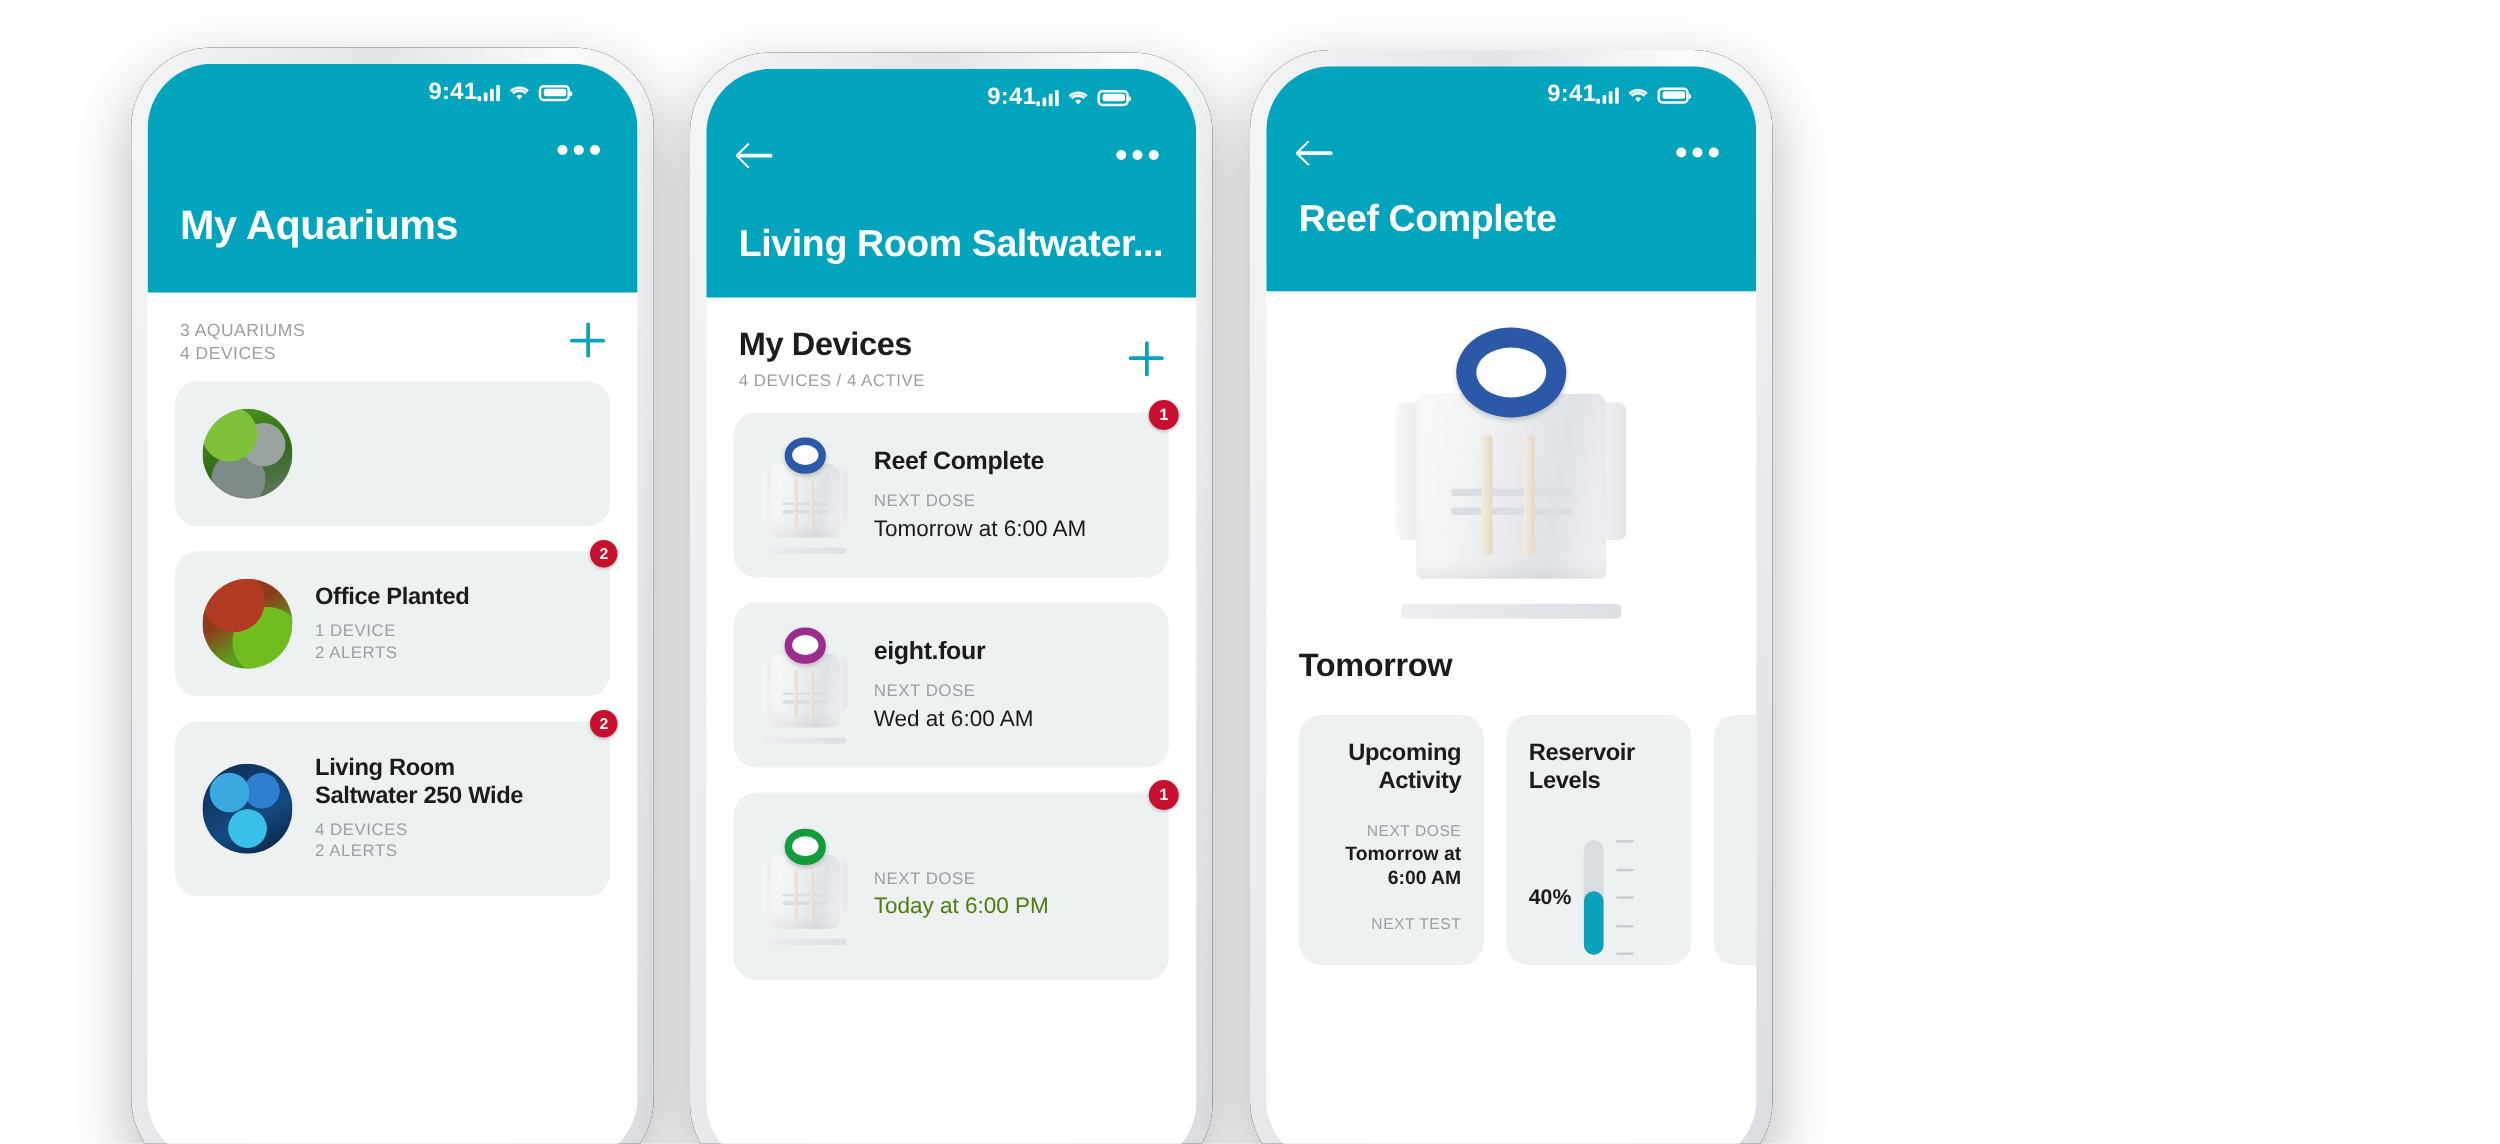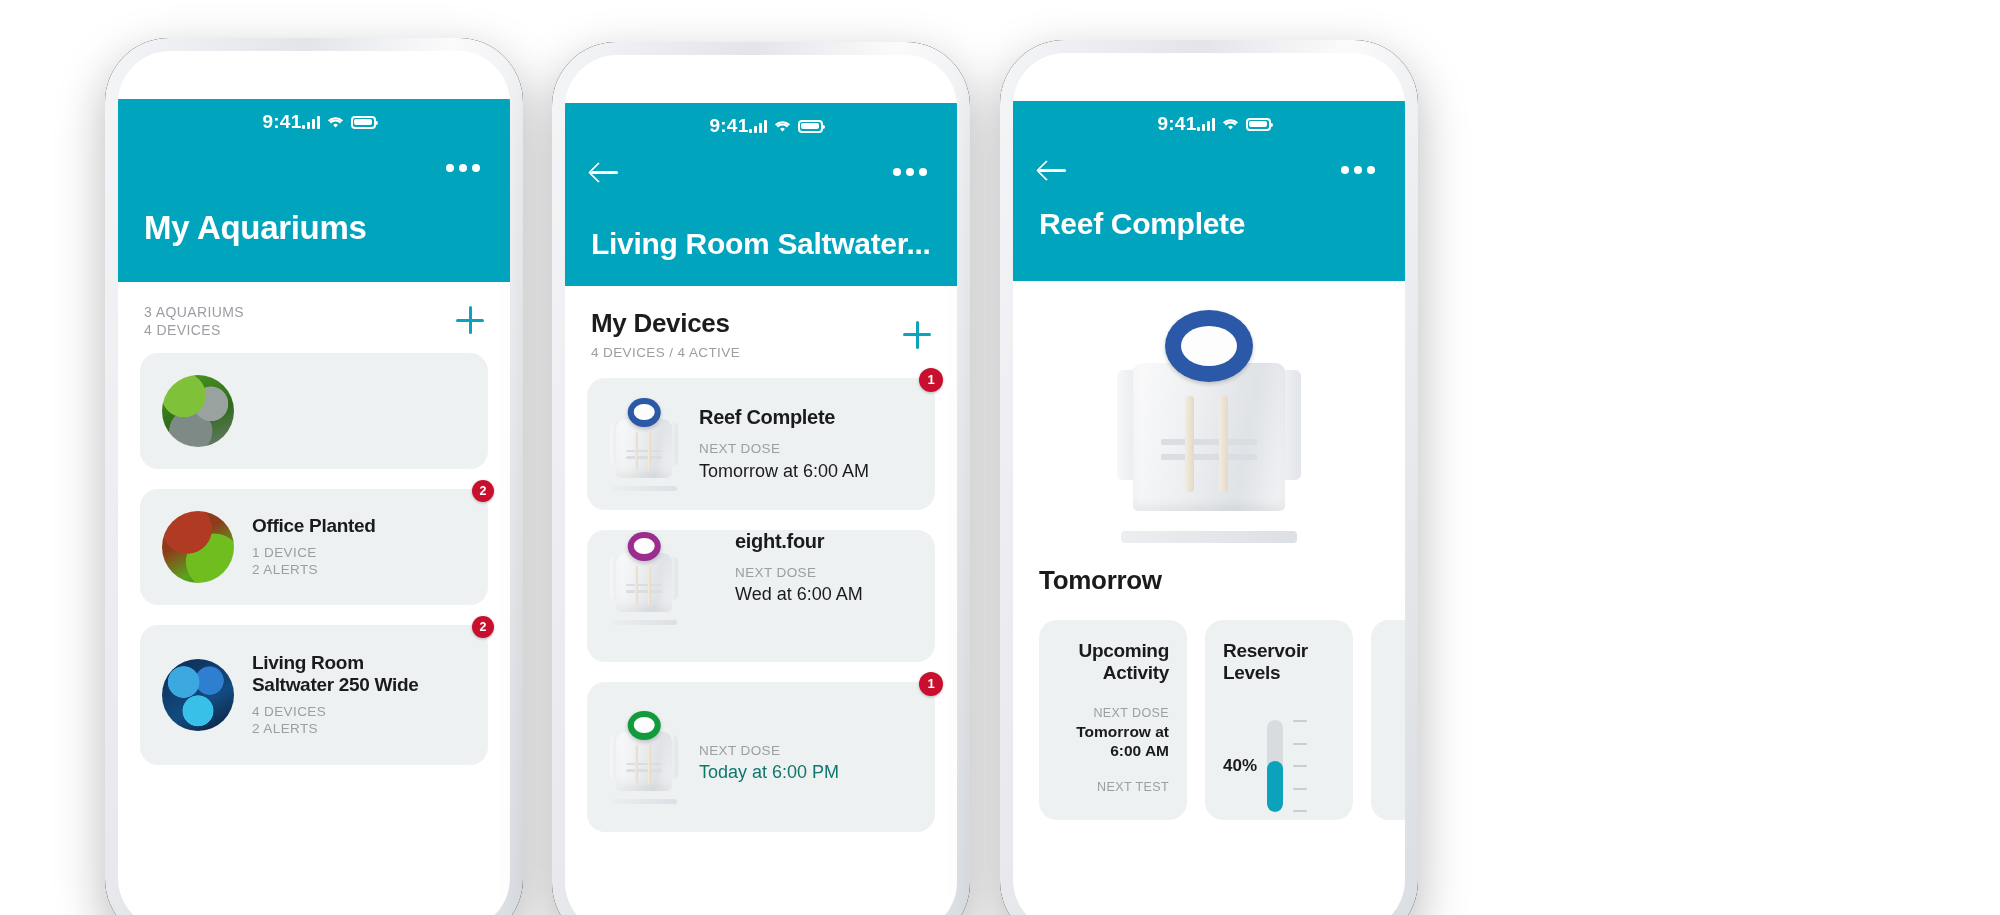--- a/index.html
+++ b/index.html
@@ -5,21 +5,21 @@
   html,body{margin:0;padding:0;background:#ffffff;}
   body{width:2000px;height:915px;overflow:hidden;font-family:"Liberation Sans","DejaVu Sans",sans-serif;}
   .stage{position:relative;width:2000px;height:915px;background:#ffffff;}
 
   
   .phone{position:absolute;border-radius:64px;background:#000;box-shadow:0 18px 50px rgba(0,0,0,.28);}
   .bezel{position:absolute;inset:0;border-radius:64px;background:linear-gradient(100deg,#f4f5f7 0%,#e3e5e9 35%,#fbfbfc 60%,#d9dcE1 100%);padding:13px;box-sizing:border-box;}
   .screen{position:relative;width:100%;height:100%;border-radius:52px;overflow:hidden;background:#ffffff;}
 
   
-  .statusbar{position:relative;height:46px;display:flex;align-items:center;justify-content:center;padding:0 28px 0 30px;box-sizing:border-box;color:#fff;margin-top:48px;}
+  .statusbar{position:relative;height:46px;display:flex;align-items:center;justify-content:flex-end;padding:0 28px 0 30px;box-sizing:border-box;color:#fff;}
   .clock{font-size:19px;font-weight:700;letter-spacing:.3px;}
   .sysicons{display:flex;align-items:center;gap:7px;}
   .bars{display:flex;align-items:flex-end;gap:2px;height:13px;}
   .bars i{display:block;width:3px;background:#fff;border-radius:1px;}
   .bars i:nth-child(1){height:4px}.bars i:nth-child(2){height:7px}.bars i:nth-child(3){height:10px}.bars i:nth-child(4){height:13px}
   .batt{width:25px;height:13px;border:2px solid #fff;border-radius:4px;position:relative;box-sizing:border-box;}
   .batt::after{content:"";position:absolute;right:-4px;top:3.5px;width:2px;height:4px;background:#fff;border-radius:0 2px 2px 0;}
   .batt i{position:absolute;inset:1.5px;background:#fff;border-radius:2px;}
 
   
@@ -229,21 +229,21 @@
               <div class="d-base"></div>
             </div>
             <div style="margin-left:18px;min-width:0;">
               <div class="aq-name" style="font-size:20px;">Reef Complete</div>
               <div class="aq-sub" style="font-size:13.5px;margin-top:11px;">NEXT DOSE</div>
               <div style="font-size:18px;color:#1b1b1d;margin-top:3px;">Tomorrow at 6:00 AM</div>
             </div>
             <div class="badge" style="width:24px;height:24px;font-size:13px;top:-10px;right:-8px;">1</div>
           </div>
 
-          <div class="card" style="height:132px;display:flex;align-items:flex-start;padding:0 20px;margin-bottom:20px;gap:36px;">
+          <div class="card" style="height:132px;display:flex;align-items:center;padding:0 20px;margin-bottom:20px;">
             <div class="doser" style="width:74px;height:96px;">
               <div class="d-wingL"></div>
                 <div class="d-wingR"></div>
               <div class="d-body"></div>
               <div class="d-slot" style="top:56%"></div>
                 <div class="d-slot" style="top:63%"></div>
               <div class="d-tube d-tubeL"></div>
                 <div class="d-tube d-tubeR"></div>
               <div class="d-cap" style="background:#9B2D8E">
                   <i></i>
@@ -266,21 +266,21 @@
                 <div class="d-slot" style="top:63%"></div>
               <div class="d-tube d-tubeL"></div>
                 <div class="d-tube d-tubeR"></div>
               <div class="d-cap" style="background:#119B3C">
                   <i></i>
                 </div>
               <div class="d-base"></div>
             </div>
             <div style="margin-left:18px;min-width:0;">
               <div class="aq-sub" style="font-size:13.5px;margin-top:11px;">NEXT DOSE</div>
-              <div style="font-size:18px;color:#0f766e;margin-top:3px;">Today at 6:00 PM</div>
+              <div style="font-size:18px;color:#4d7c0f;margin-top:3px;">Today at 6:00 PM</div>
             </div>
             <div class="badge" style="width:24px;height:24px;font-size:13px;top:-10px;right:-8px;">1</div>
           </div>
 
         </div>
       </div>
     </div>
   </div>
 
   <div class="phone" style="left:1000px;top:40px;width:418px;height:905px;">

